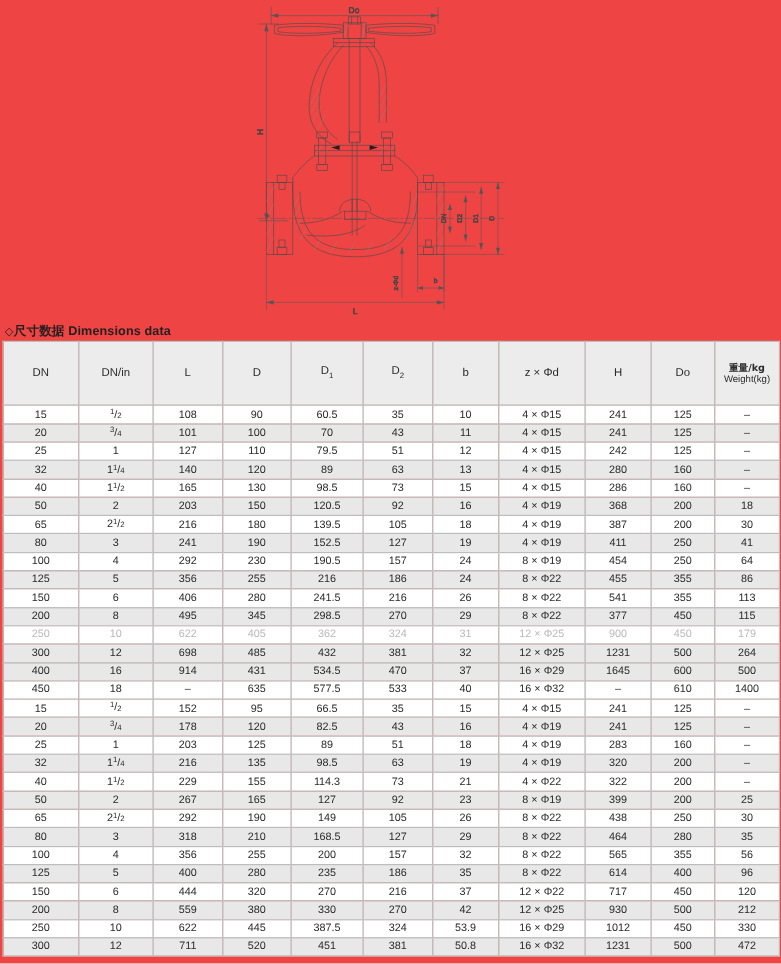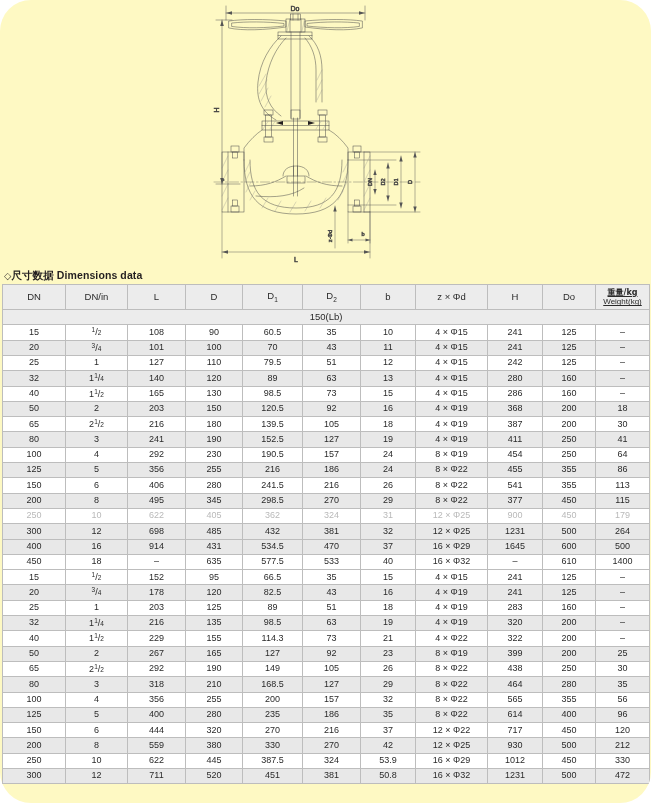--- a/index.html
+++ b/index.html
@@ -7,22 +7,21 @@
     margin: 0; padding: 0;
     width: 651px; height: 803px;
     background: #ffffff;
     font-family: "Liberation Sans", "DejaVu Sans", sans-serif;
     color: #231f20;
   }
   #page {
     position: relative;
     width: 651px; height: 803px;
     overflow: hidden;
-    background: #fef9c3;
-    border-radius: 31px;
+    background: #ef4444;
   }
 
   
   #drawing-area {
     position: relative;
     width: 651px;
     height: 268px;
   }
   #drawing-svg { position: absolute; left: 0; top: 0; }
 
@@ -73,22 +72,21 @@
     font-weight: normal;
   }
   table.dim thead th {
     background: #ececec;
     height: 20px;
     font-size: 9.5px;
   }
   table.dim thead th.weight-head {
     font-size: 8px;
     line-height: 1.15;
-    padding: 3px 0;
-    text-decoration: underline;
+    padding: 17px 0;
   }
   table.dim thead th.weight-head .cn {
     font-family: "DejaVu Sans", sans-serif;
     font-weight: bold;
   }
   tr.group-row td {
     background: #ececec;
     height: 15px;
     font-size: 9.5px;
   }
@@ -362,23 +360,20 @@
           <th>z × Φd</th>
           <th>H</th>
           <th>Do</th>
           <th class="weight-head">
             <span class="cn">重量/kg</span><br>
             <span>Weight(kg)</span>
           </th>
         </tr>
       </thead>
       <tbody id="table-body">
-          <tr class="group-row">
-            <td colspan="11">150(Lb)</td>
-          </tr>
           <tr class="odd">
             <td>15</td>
             <td><span class="frac"><sup>1</sup><span class="sl">/</span><sub>2</sub></span></td>
             <td>108</td>
             <td>90</td>
             <td>60.5</td>
             <td>35</td>
             <td>10</td>
             <td>4 × Φ15</td>
             <td>241</td>

